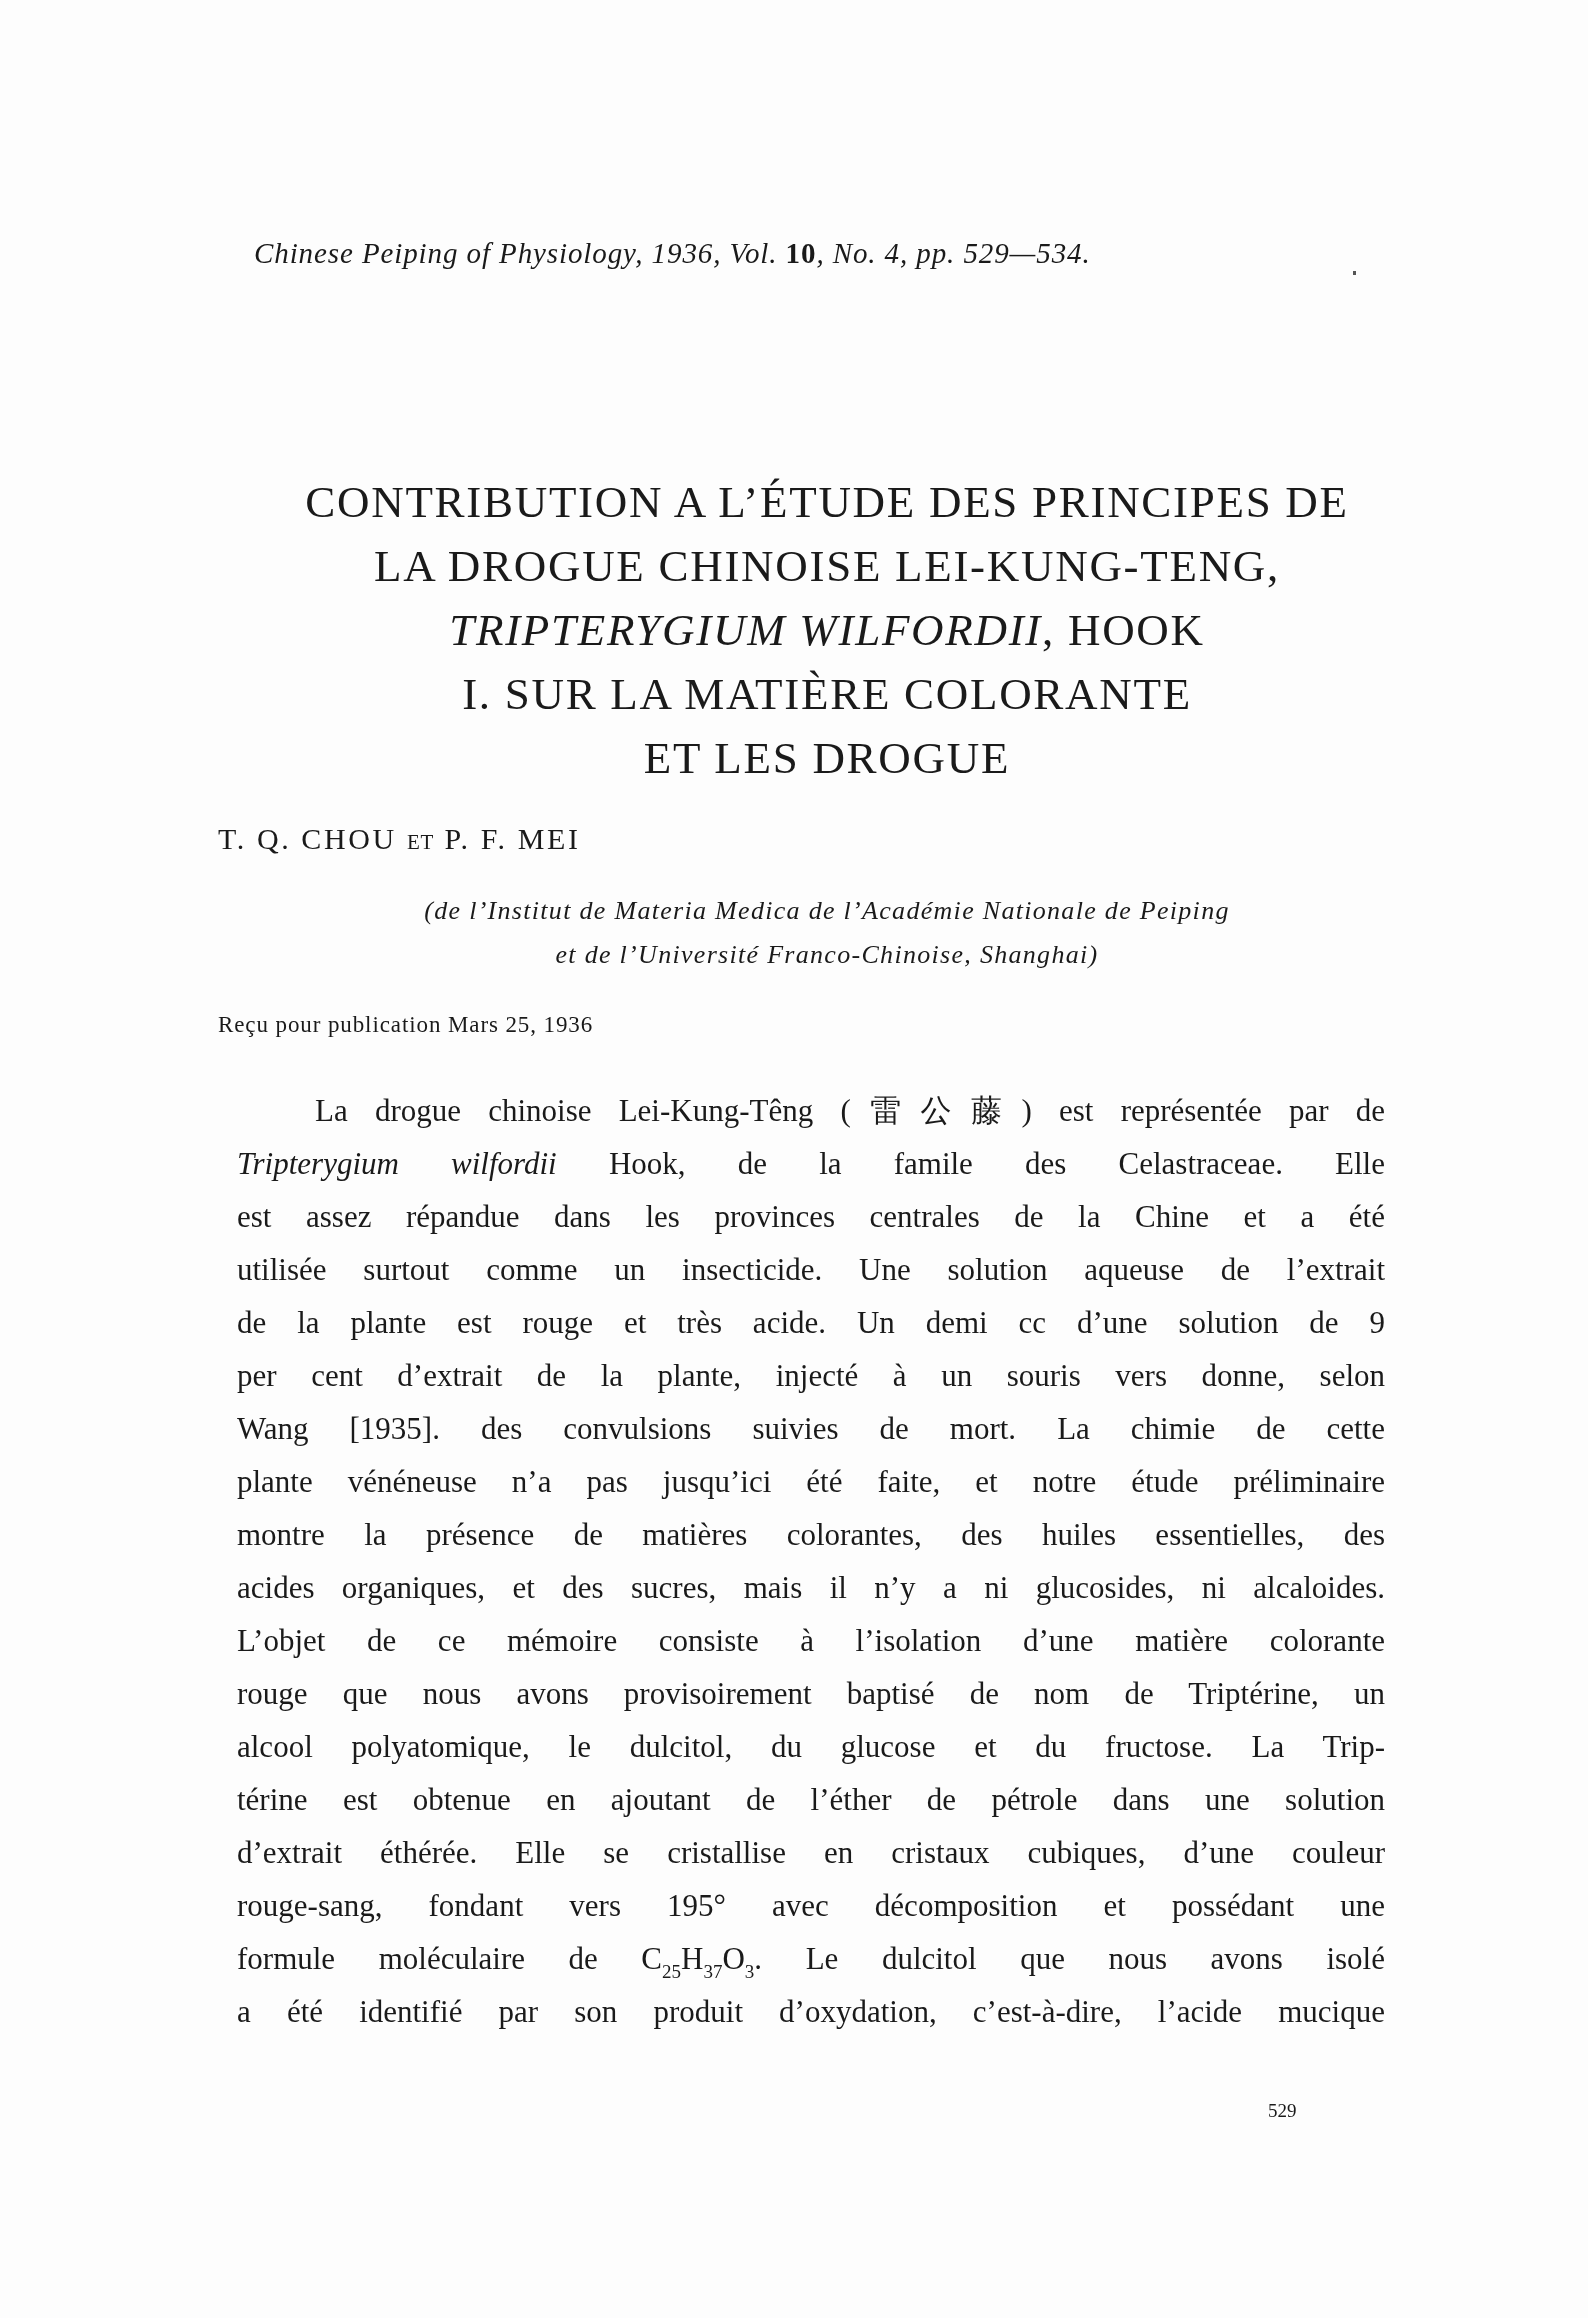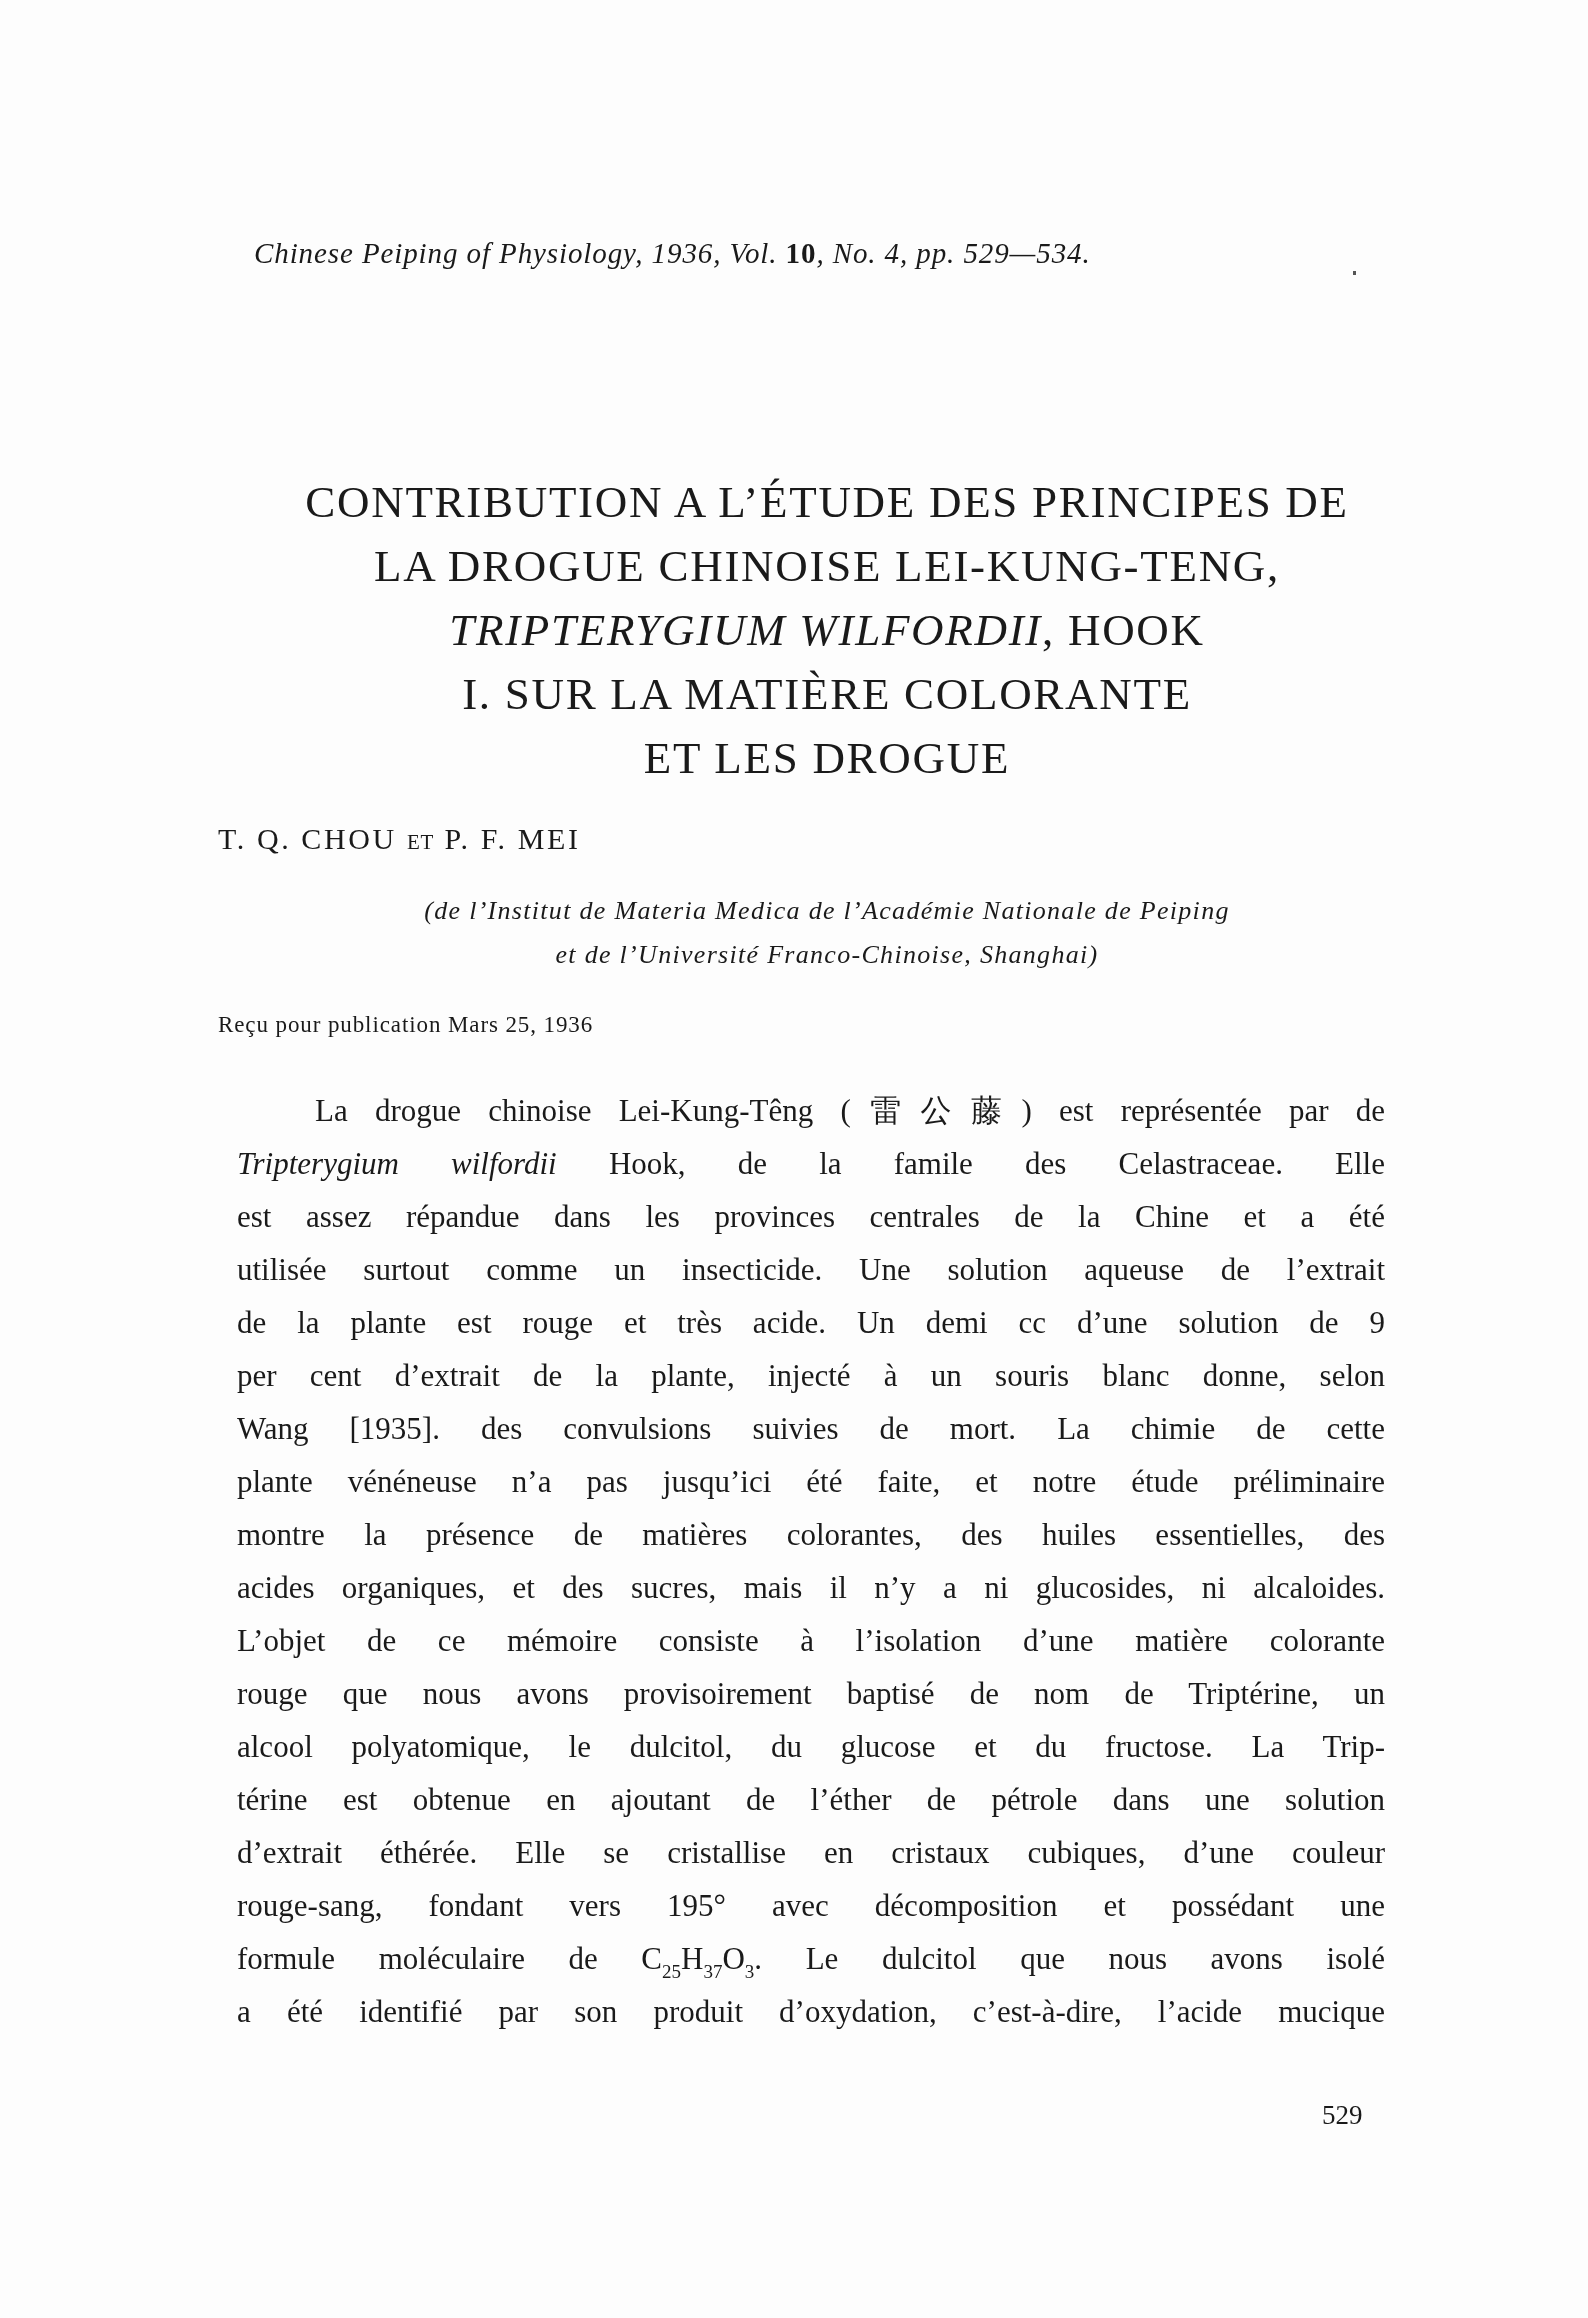--- a/index.html
+++ b/index.html
@@ -18,21 +18,21 @@
   .affil { position: absolute; left: 218px; width: 1218px; top: 889px; text-align: center;
            font-size: 26px; font-style: italic; line-height: 44px; letter-spacing: 1.3px; }
   .received { position: absolute; left: 218px; width: 1218px; top: 1012px; text-align: left;
               font-size: 23px; letter-spacing: 0.9px; }
   .body-text { position: absolute; left: 237px; width: 1148px; top: 1084px; }
   .body-line { font-size: 31px; line-height: 53px; height: 53px; white-space: nowrap;
                text-align: justify; text-align-last: justify; }
   .body-line.indent { padding-left: 78px; }
   .body-line .ital { font-style: italic; }
   sub { font-size: 19px; vertical-align: -8.7px; line-height: 0; }
-  .page-number { position: absolute; left: 1322px; top: 2100px; font-size: 27px; }
+  .page-number { position: absolute; left: 1268px; top: 2100px; font-size: 19px; }
 </style>
 </head>
 <body>
 
 <div class="journal-header">
   <span>Chinese Peiping of Physiology, 1936, Vol. </span><span class="vol">10</span><span>, No. 4, pp. 529—534.</span>
 </div>
 <div class="stray-mark" style="left:1353px;top:271px;"></div>
 
 <div class="title-block">
@@ -59,21 +59,21 @@
 <div class="received">Reçu pour publication Mars 25, 1936</div>
 
 <div class="body-text">
   <div class="body-line indent">La drogue chinoise Lei-Kung-Têng (雷公藤) est représentée par de</div>
   <div class="body-line">
     <span class="ital">Tripterygium wilfordii</span><span> Hook, de la famile des Celastraceae.  Elle</span>
   </div>
   <div class="body-line">est assez répandue dans les provinces centrales de la Chine et a été</div>
   <div class="body-line">utilisée surtout comme un insecticide.  Une solution aqueuse de l’extrait</div>
   <div class="body-line">de la plante est rouge et très acide.  Un demi cc d’une solution de 9</div>
-  <div class="body-line">per cent d’extrait de la plante, injecté à un souris blanc donne, selon</div>
+  <div class="body-line">per cent d’extrait de la plante, injecté à un souris vers donne, selon</div>
   <div class="body-line">Wang [1935]. des convulsions suivies de mort.  La chimie de cette</div>
   <div class="body-line">plante vénéneuse n’a pas jusqu’ici été faite, et notre étude préliminaire</div>
   <div class="body-line">montre la présence de matières colorantes, des huiles essentielles, des</div>
   <div class="body-line">acides organiques, et des sucres, mais il n’y a ni glucosides, ni alcaloides.</div>
   <div class="body-line">L’objet de ce mémoire consiste à l’isolation d’une matière colorante</div>
   <div class="body-line">rouge que nous avons provisoirement baptisé de nom de Triptérine, un</div>
   <div class="body-line">alcool polyatomique, le dulcitol, du glucose et du fructose.  La Trip-</div>
   <div class="body-line">térine est obtenue en ajoutant de l’éther de pétrole dans une solution</div>
   <div class="body-line">d’extrait éthérée.  Elle se cristallise en cristaux cubiques, d’une couleur</div>
   <div class="body-line">rouge-sang, fondant vers 195° avec décomposition et possédant une</div>

